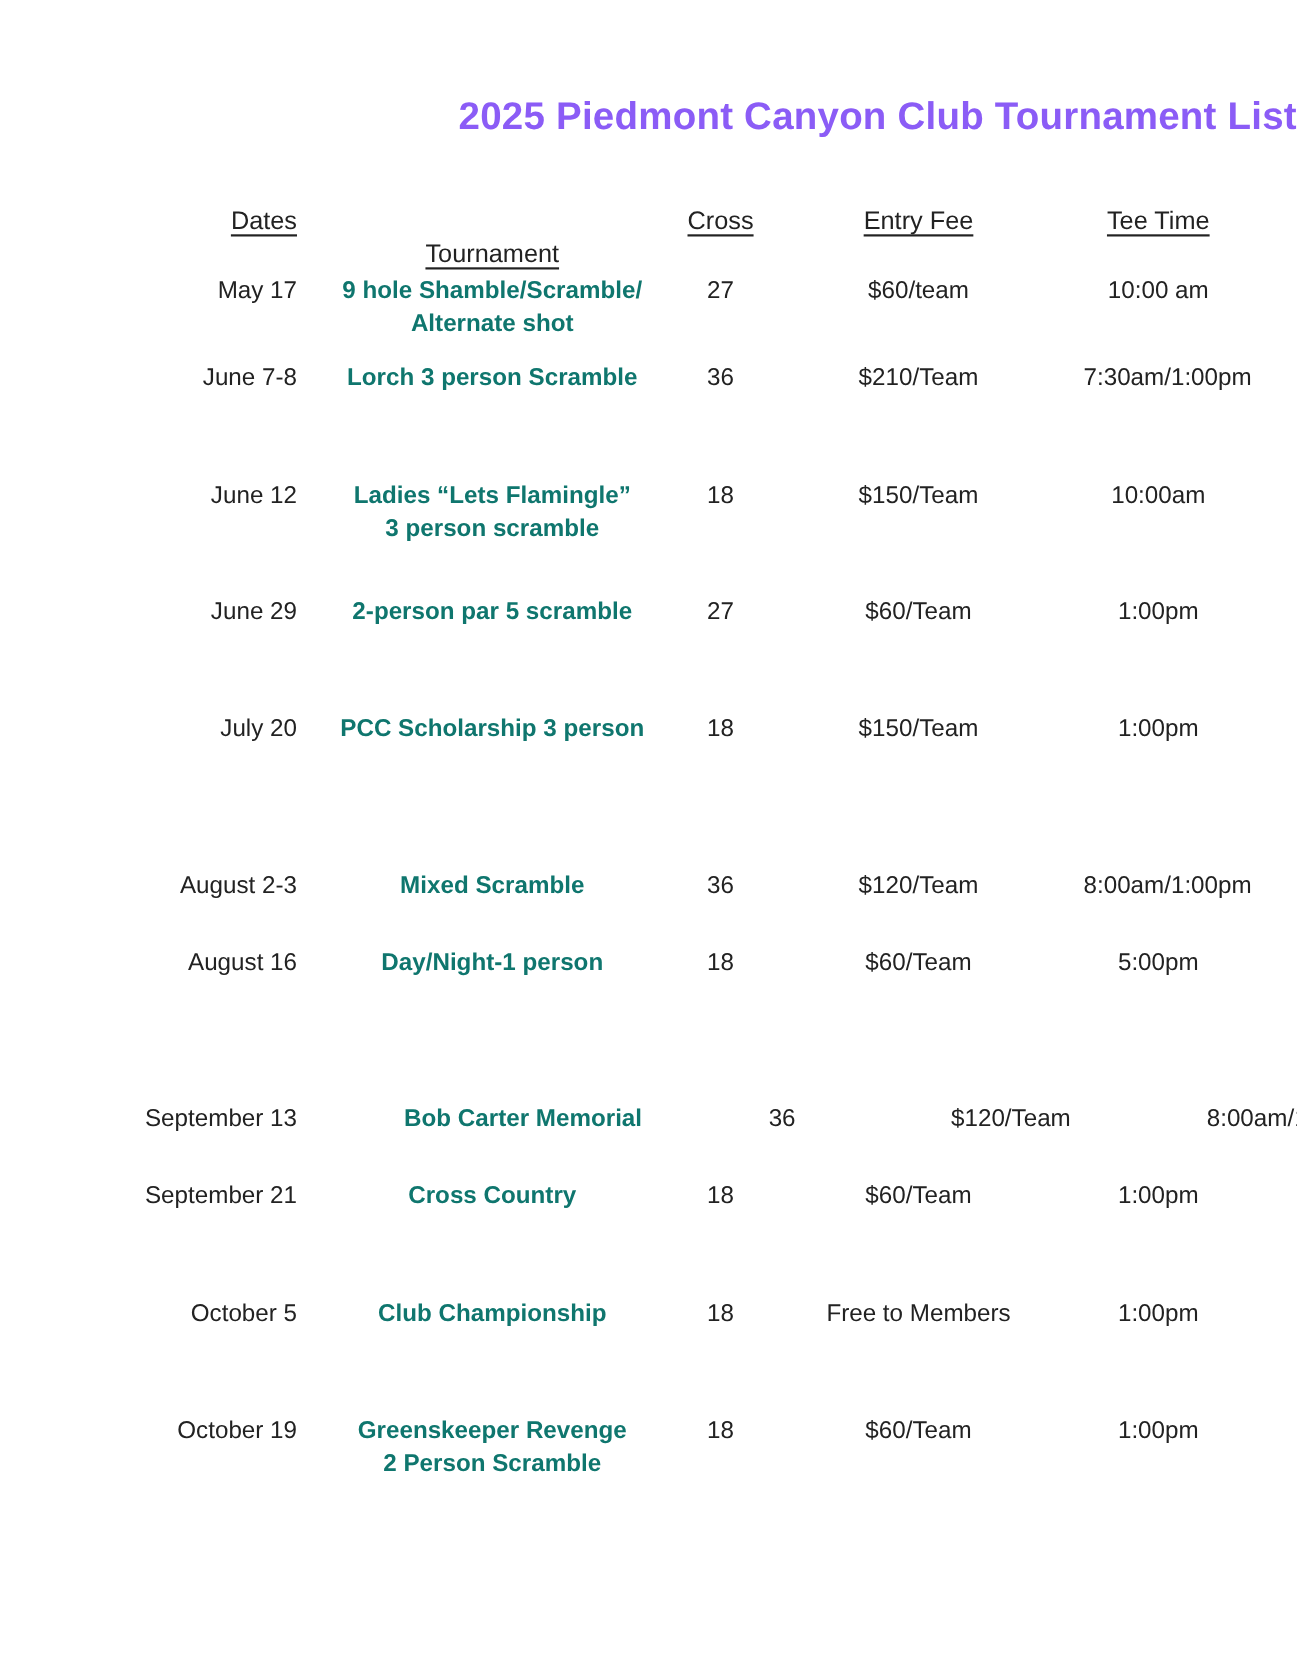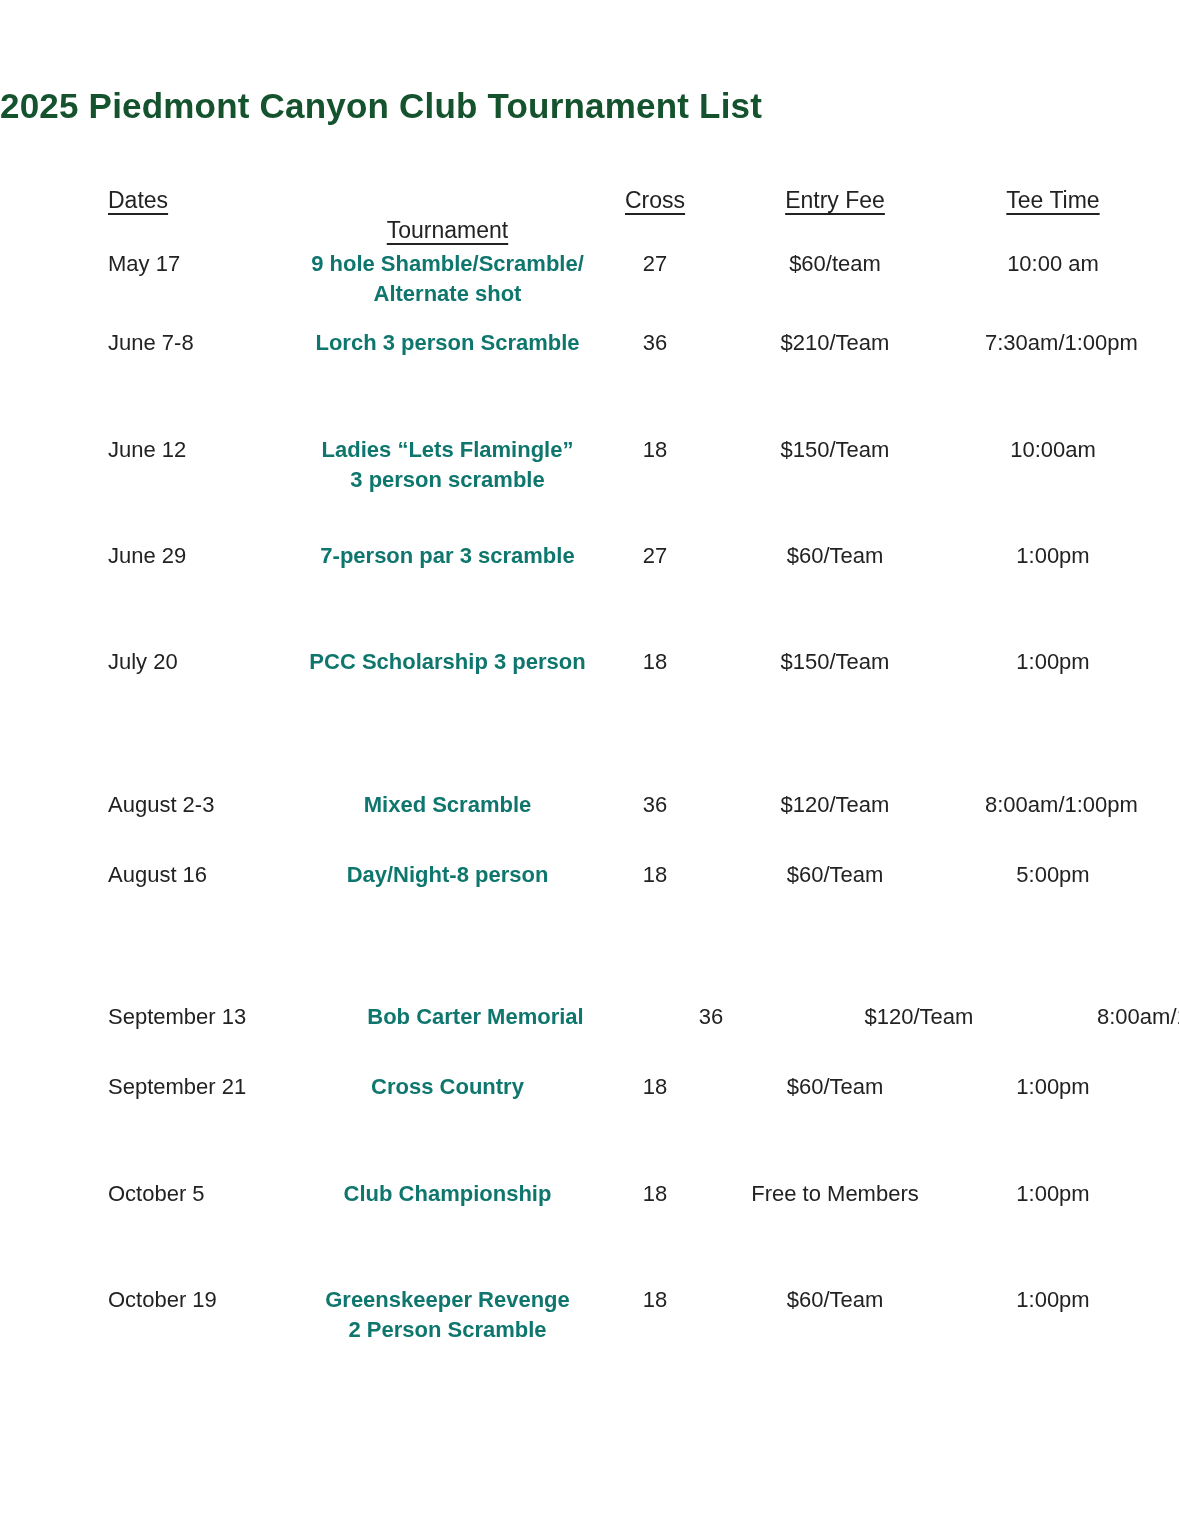--- a/index.html
+++ b/index.html
@@ -15,42 +15,42 @@
     font-family: "Liberation Sans", "DejaVu Sans", sans-serif;
     color: #1c1c1c;
     overflow: hidden;
   }
   .title {
     position: absolute;
     top: 86px;
     left: 0;
     width: 100%;
     margin: 0;
-    text-align: left;
+    text-align: right;
     font-size: 35px;
     font-weight: 700;
-    color: #14532d;
+    color: #8b5cf6;
     letter-spacing: 0.2px;
   }
   .grid-row {
     position: absolute;
     left: 0;
     width: 1179px;
     display: grid;
     grid-template-columns: 270px 355px 60px 300px 194px;
     align-items: start;
   }
   .cell {
     font-size: 22px;
     line-height: 30px;
     white-space: nowrap;
     color: #222222;
   }
   .col-dates {
-    text-align: left;
+    text-align: right;
     padding-left: 108px;
   }
   .col-tournament {
     text-align: center;
     white-space: pre-line;
   }
   .col-holes {
     text-align: center;
   }
   .col-entry {
@@ -117,42 +117,42 @@
       <div class="grid-row data-row" style="top: 435px;">
     <div class="cell col-dates">June 12</div>
     <div class="cell col-tournament tournament">Ladies “Lets Flamingle”
 3 person scramble</div>
     <div class="cell col-holes">18</div>
     <div class="cell col-entry">$150/Team</div>
     <div class="cell col-tee">10:00am</div>
   </div>
       <div class="grid-row data-row" style="top: 541px;">
     <div class="cell col-dates">June 29</div>
-    <div class="cell col-tournament tournament">7-person par 3 scramble</div>
+    <div class="cell col-tournament tournament">2-person par 5 scramble</div>
     <div class="cell col-holes">27</div>
     <div class="cell col-entry">$60/Team</div>
     <div class="cell col-tee">1:00pm</div>
   </div>
       <div class="grid-row data-row" style="top: 647px;">
     <div class="cell col-dates">July 20</div>
     <div class="cell col-tournament tournament">PCC Scholarship 3 person</div>
     <div class="cell col-holes">18</div>
     <div class="cell col-entry">$150/Team</div>
     <div class="cell col-tee">1:00pm</div>
   </div>
       <div class="grid-row data-row" style="top: 790px;">
     <div class="cell col-dates">August 2-3</div>
     <div class="cell col-tournament tournament">Mixed Scramble</div>
     <div class="cell col-holes">36</div>
     <div class="cell col-entry">$120/Team</div>
     <div class="cell col-tee">8:00am/1:00pm</div>
   </div>
       <div class="grid-row data-row" style="top: 860px;">
     <div class="cell col-dates">August 16</div>
-    <div class="cell col-tournament tournament">Day/Night-8 person</div>
+    <div class="cell col-tournament tournament">Day/Night-1 person</div>
     <div class="cell col-holes">18</div>
     <div class="cell col-entry">$60/Team</div>
     <div class="cell col-tee">5:00pm</div>
   </div>
       <div class="grid-row data-row" style="top: 1002px; gap: 28px;">
     <div class="cell col-dates">September 13</div>
     <div class="cell col-tournament tournament">Bob Carter Memorial</div>
     <div class="cell col-holes">36</div>
     <div class="cell col-entry">$120/Team</div>
     <div class="cell col-tee">8:00am/1:00pm</div>

